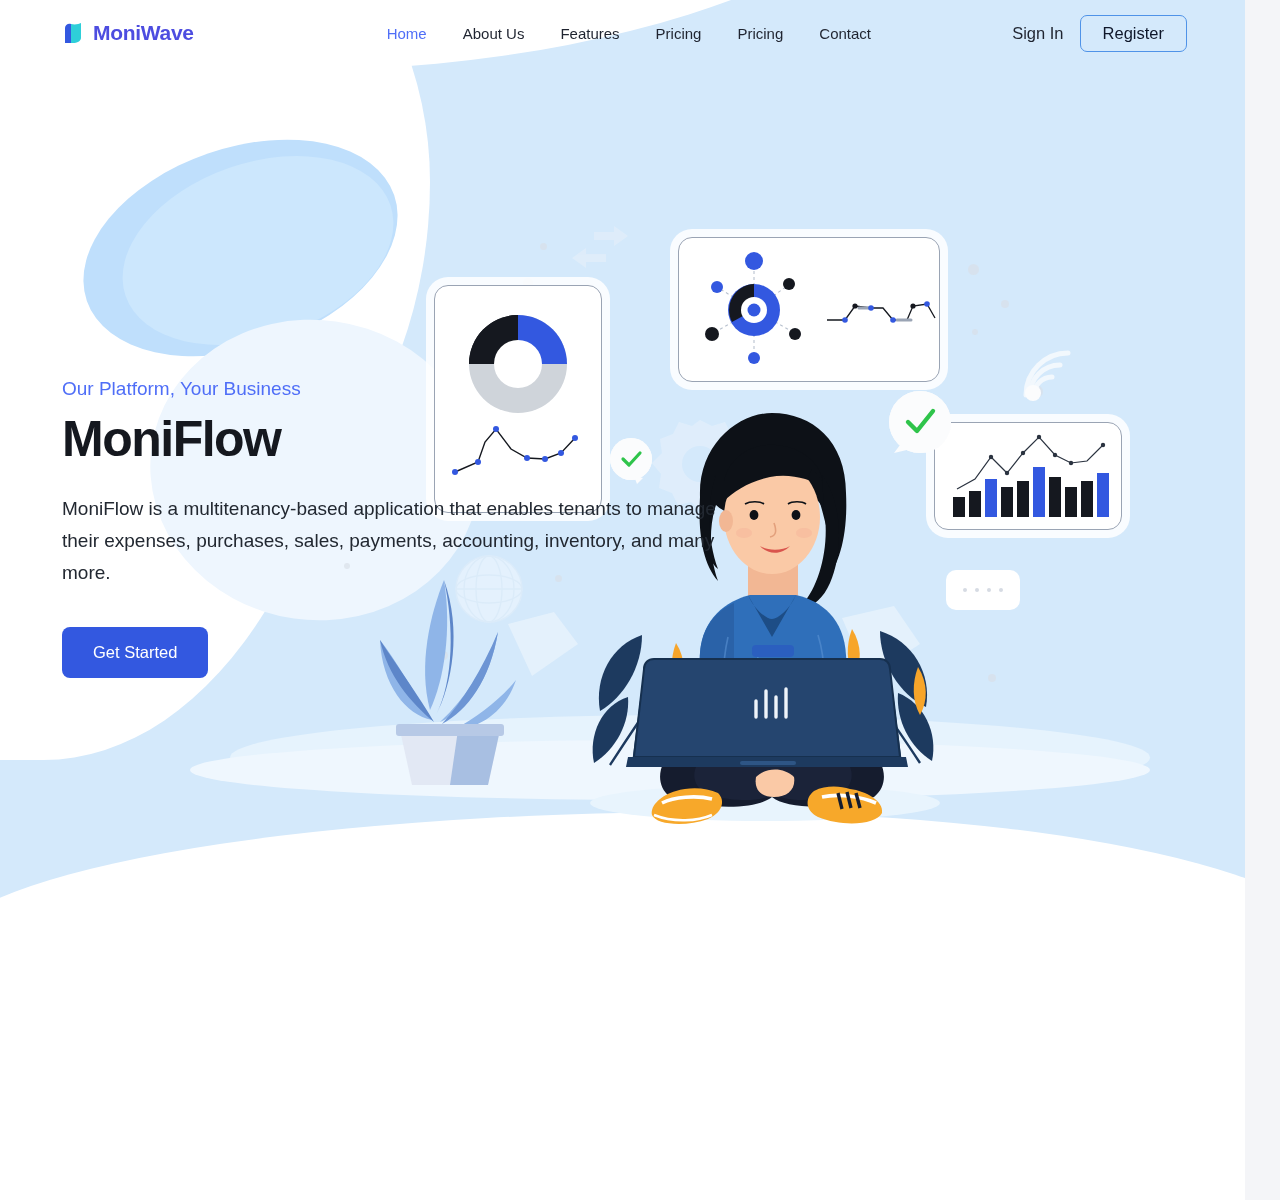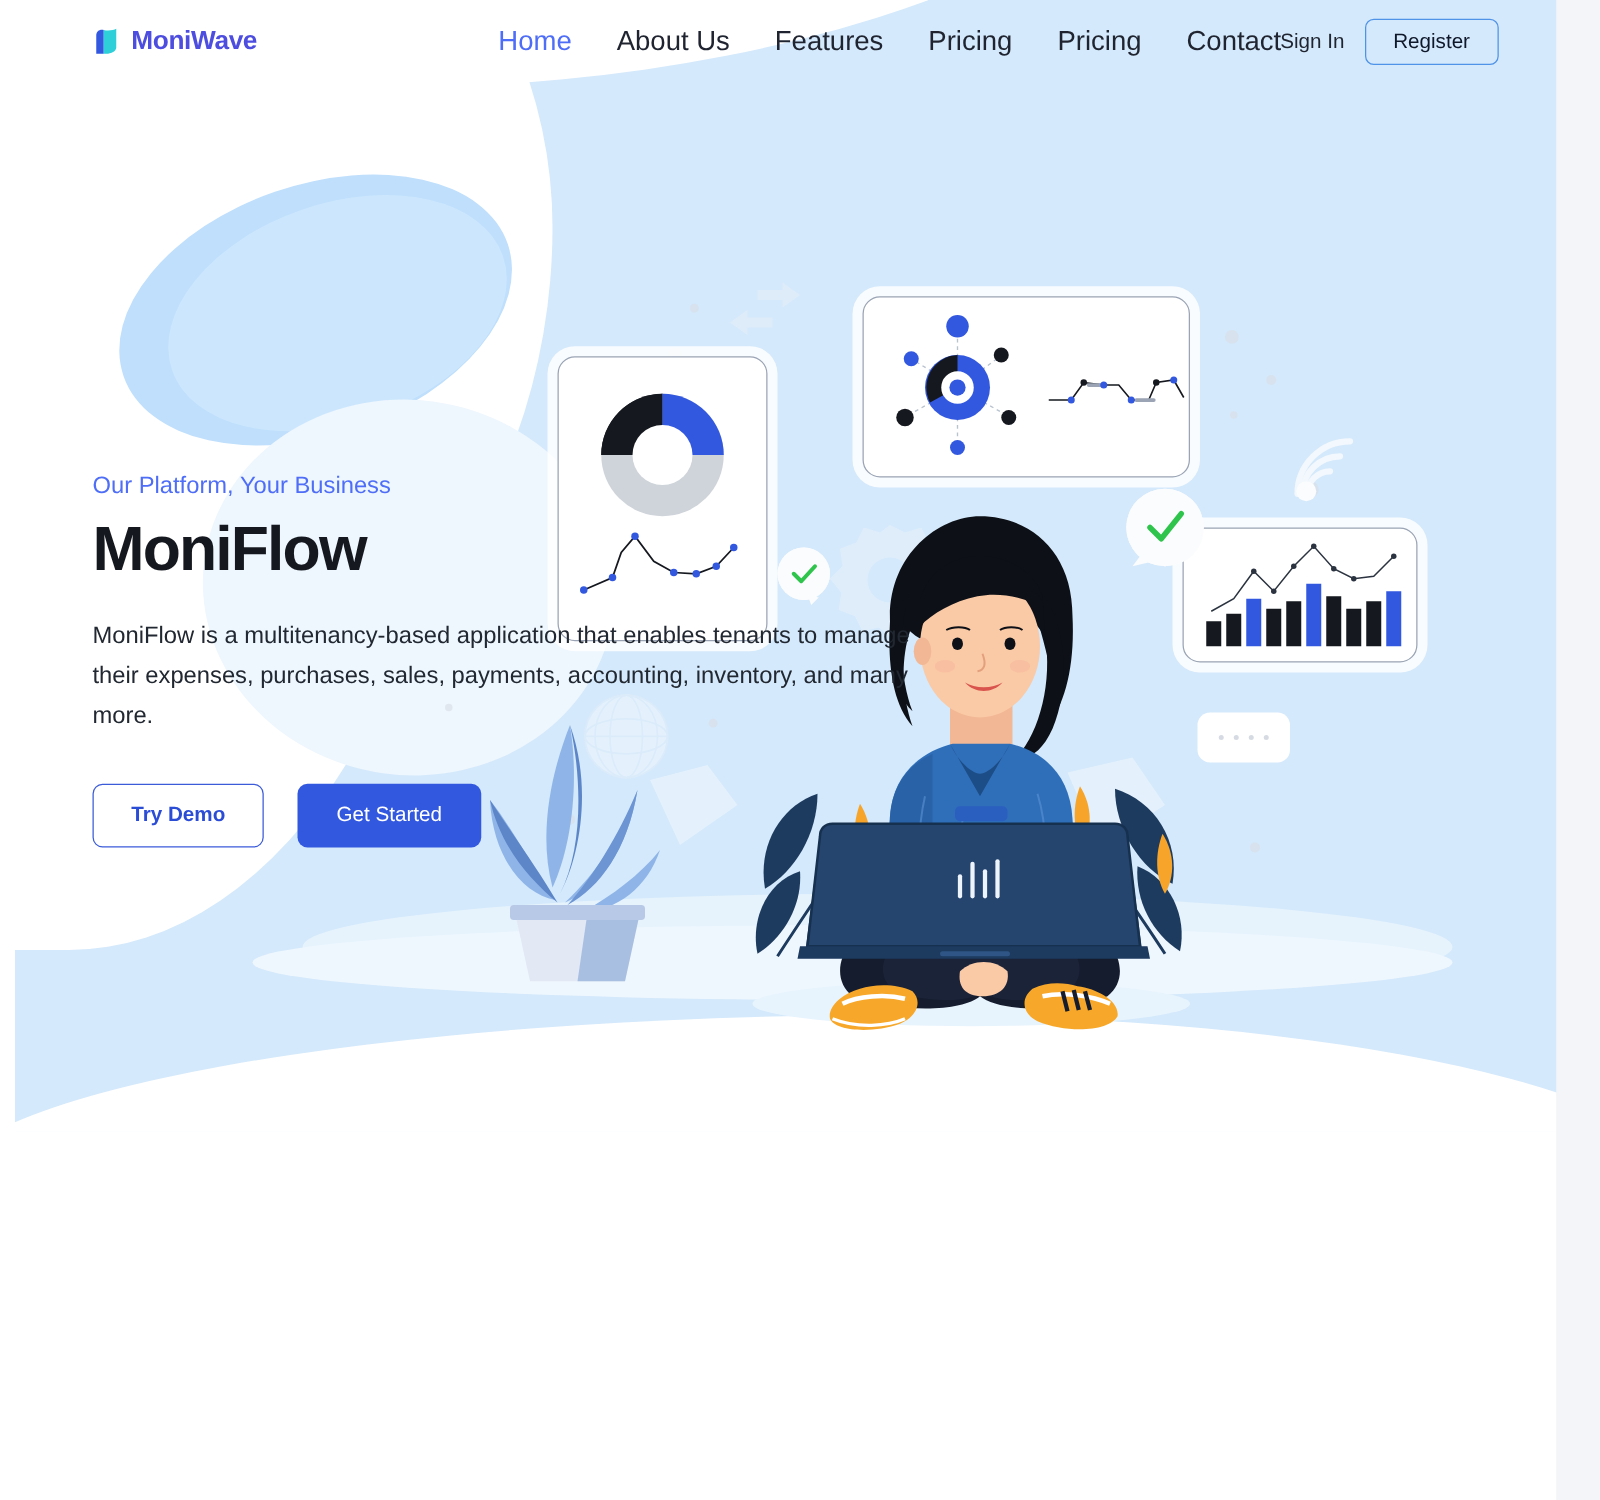--- a/index.html
+++ b/index.html
@@ -5,21 +5,21 @@
   * { margin:0; padding:0; box-sizing:border-box; }
   html,body { width:1280px; height:1200px; overflow:hidden; }
   body {
     font-family:"Liberation Sans", sans-serif;
     background:#ffffff;
     position:relative;
   }
 
   
   #viewport {
-    position:absolute; left:12px; top:0;
+    position:absolute; left:0; top:0;
     width:1245px; height:1032px;
     background:#ffffff;
     overflow:hidden;
   }
   #scrollbar-track {
     position:absolute; right:0; top:0;
     width:35px; height:1200px;
     background:#f4f5f8;
   }
   #scrollbar-thumb {
@@ -97,21 +97,21 @@
   }
   #logo { display:flex; align-items:center; gap:9px; margin-left:62px; }
   #logo-mark { width:22px; height:24px; position:relative; }
   #logo-text {
     font-size:21px; font-weight:bold; color:#4d4de0; letter-spacing:-.3px;
   }
   #nav-links {
     display:flex; align-items:center; gap:0px; margin-left:175px;
   }
   .nav-link {
-    font-size:22px; color:#1f2430; padding:8px 18px; cursor:pointer;
+    font-size:15px; color:#1f2430; padding:8px 18px; cursor:pointer;
     white-space:nowrap;
   }
   .nav-link.active { color:#4f6ef7; }
   #nav-right {
     position:absolute; right:58px; top:0; height:66px;
     display:flex; align-items:center; gap:16px;
   }
   #signin { font-size:16.5px; color:#1f2430; cursor:pointer; }
   #register {
     font-size:16.5px; color:#0f172a; border:1.6px solid #4f93e8;
@@ -253,21 +253,20 @@
         <div id="signin">Sign In</div>
         <div id="register">Register</div>
       </div>
     </div>
 
     <div id="hero-copy">
       <div id="eyebrow">Our Platform, Your Business</div>
       <h1 id="headline">MoniFlow</h1>
       <p id="subcopy">MoniFlow is a multitenancy-based application that enables tenants to manage their expenses, purchases, sales, payments, accounting, inventory, and many more.</p>
       <div id="cta-row">
-        <button id="btn-demo">Try Demo</button>
         <button id="btn-start">Get Started</button>
       </div>
     </div>
 
     <div id="illus">
 
       <svg id="globe" viewBox="0 0 68 68">
         <circle cx="34" cy="34" r="33" fill="#f4faff"></circle>
         <ellipse cx="34" cy="34" rx="33" ry="33" fill="none" stroke="#e3eef9" stroke-width="1.4"></ellipse>
         <ellipse cx="34" cy="34" rx="13" ry="33" fill="none" stroke="#e3eef9" stroke-width="1.4"></ellipse>

